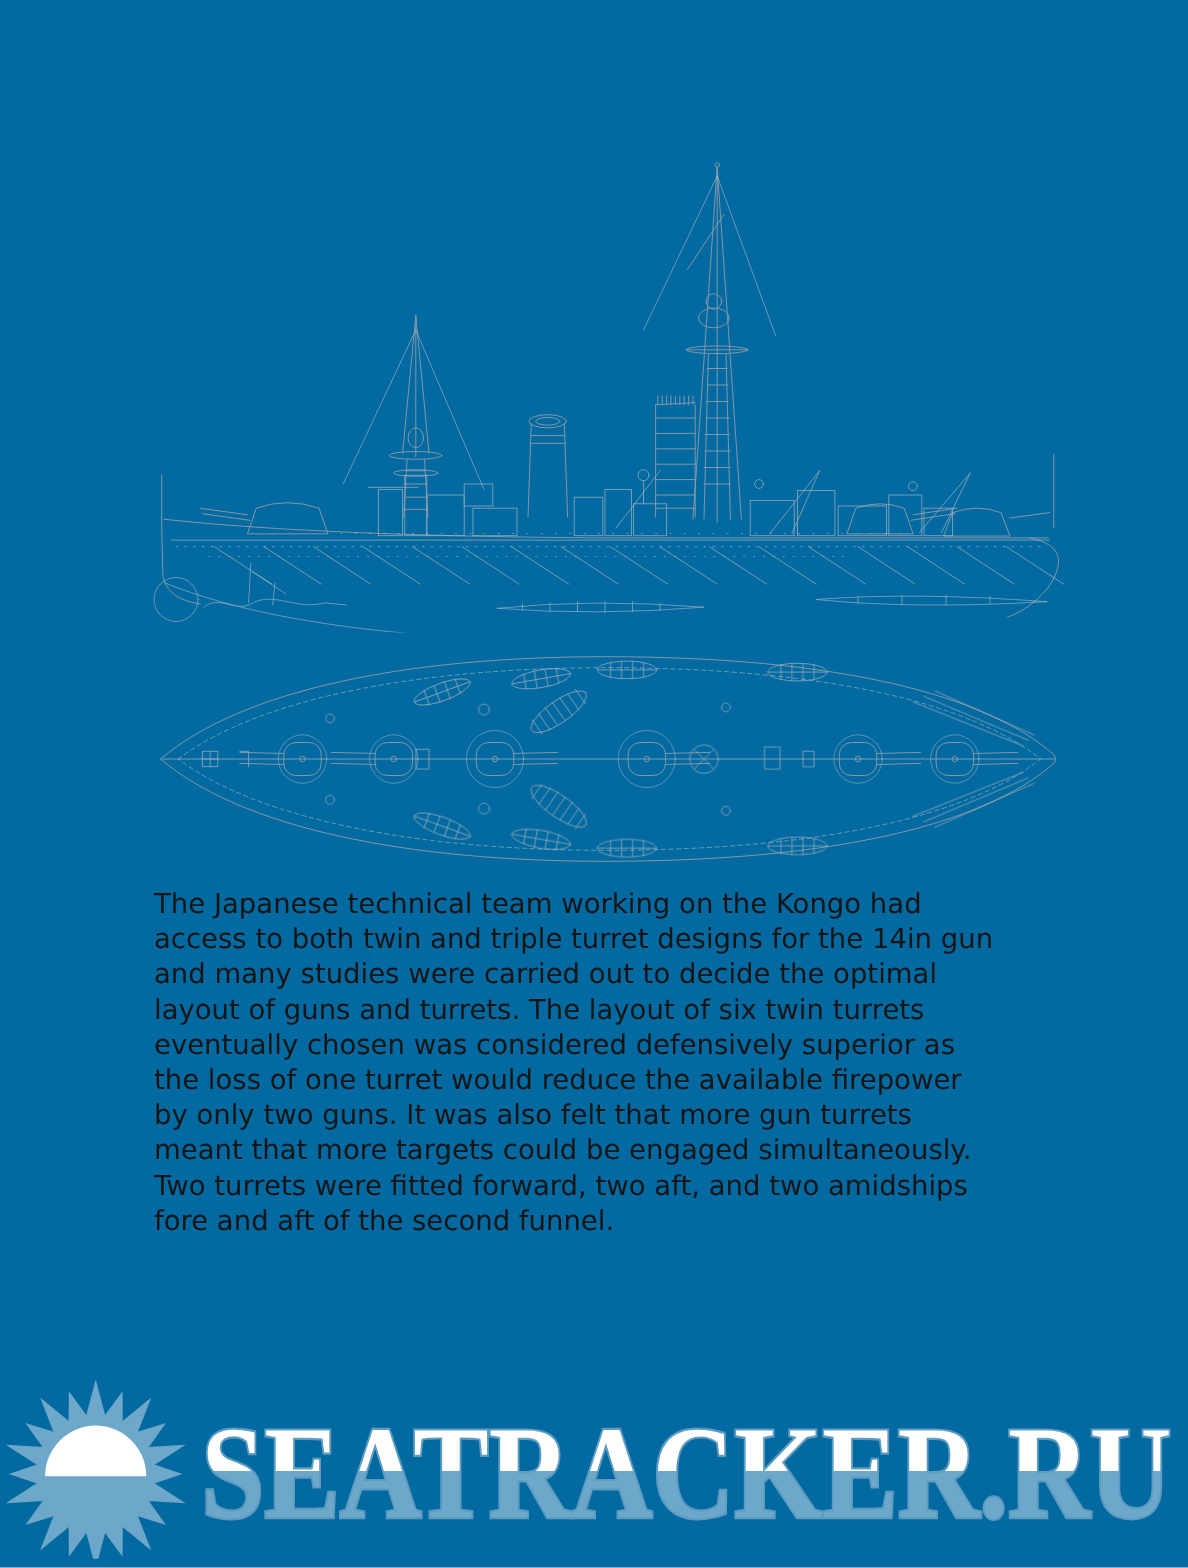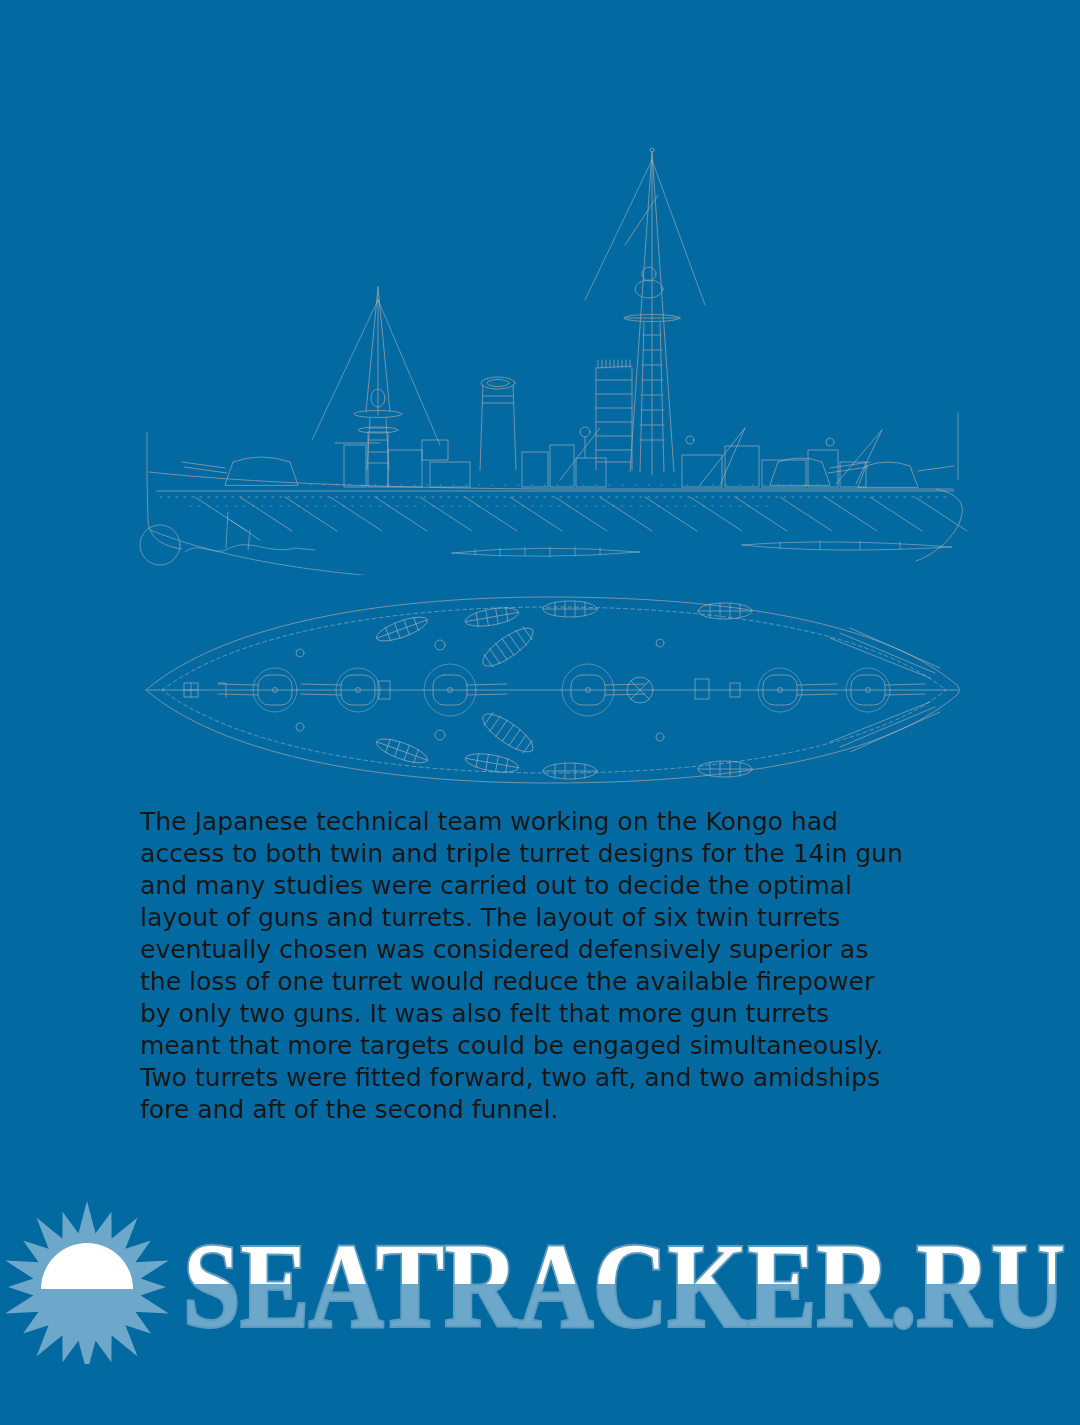--- a/index.html
+++ b/index.html
@@ -3,21 +3,21 @@
 <meta charset="utf-8">
 <style>
   html,body{margin:0;padding:0;background:#e8e8e8;}
   .page{position:relative;width:1080px;height:1425px;background:#0369a1;overflow:hidden;
         font-family:"DejaVu Sans",sans-serif;padding-left:28px;}
   figure{margin:0;position:absolute;}
   .fig-profile{left:130px;top:140px;width:845px;height:435px;}
   .fig-plan{left:140px;top:583px;width:830px;height:215px;}
   .article{position:absolute;left:140px;top:806px;width:880px;color:#161616;}
   .article p{margin:0 0 26px 0;font-size:25px;line-height:32px;white-space:pre-line;}
-  .watermark{position:absolute;left:0;top:1199px;width:1080px;height:165px;}
+  .watermark{position:absolute;left:0;top:1252px;width:1080px;height:165px;}
   
   .s {stroke:#9aa1a9;fill:none;stroke-width:.9;opacity:.85;stroke-linecap:round;}
   .s2{stroke:#b2b8c0;fill:none;stroke-width:.8;opacity:.75;stroke-linecap:round;}
   .s3{stroke:#c9cdd4;fill:none;stroke-width:.7;opacity:.65;stroke-linecap:round;}
   .wm-text{font-family:"Liberation Serif",serif;font-weight:bold;}
 </style>
 </head>
 <body>
 
 <div class="page">

